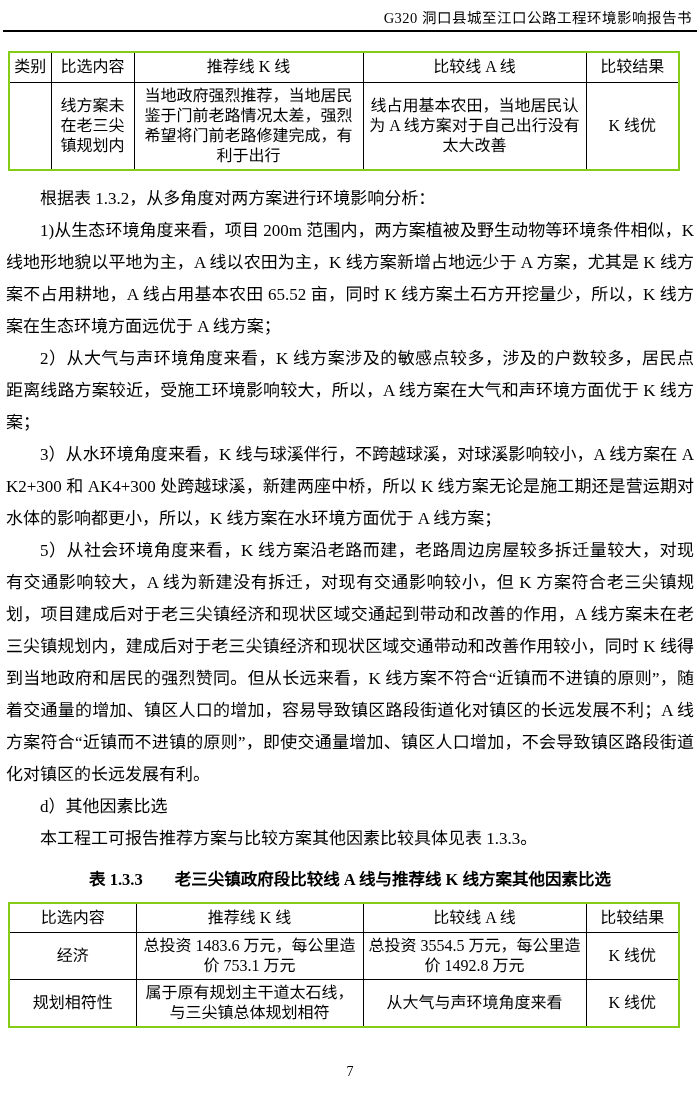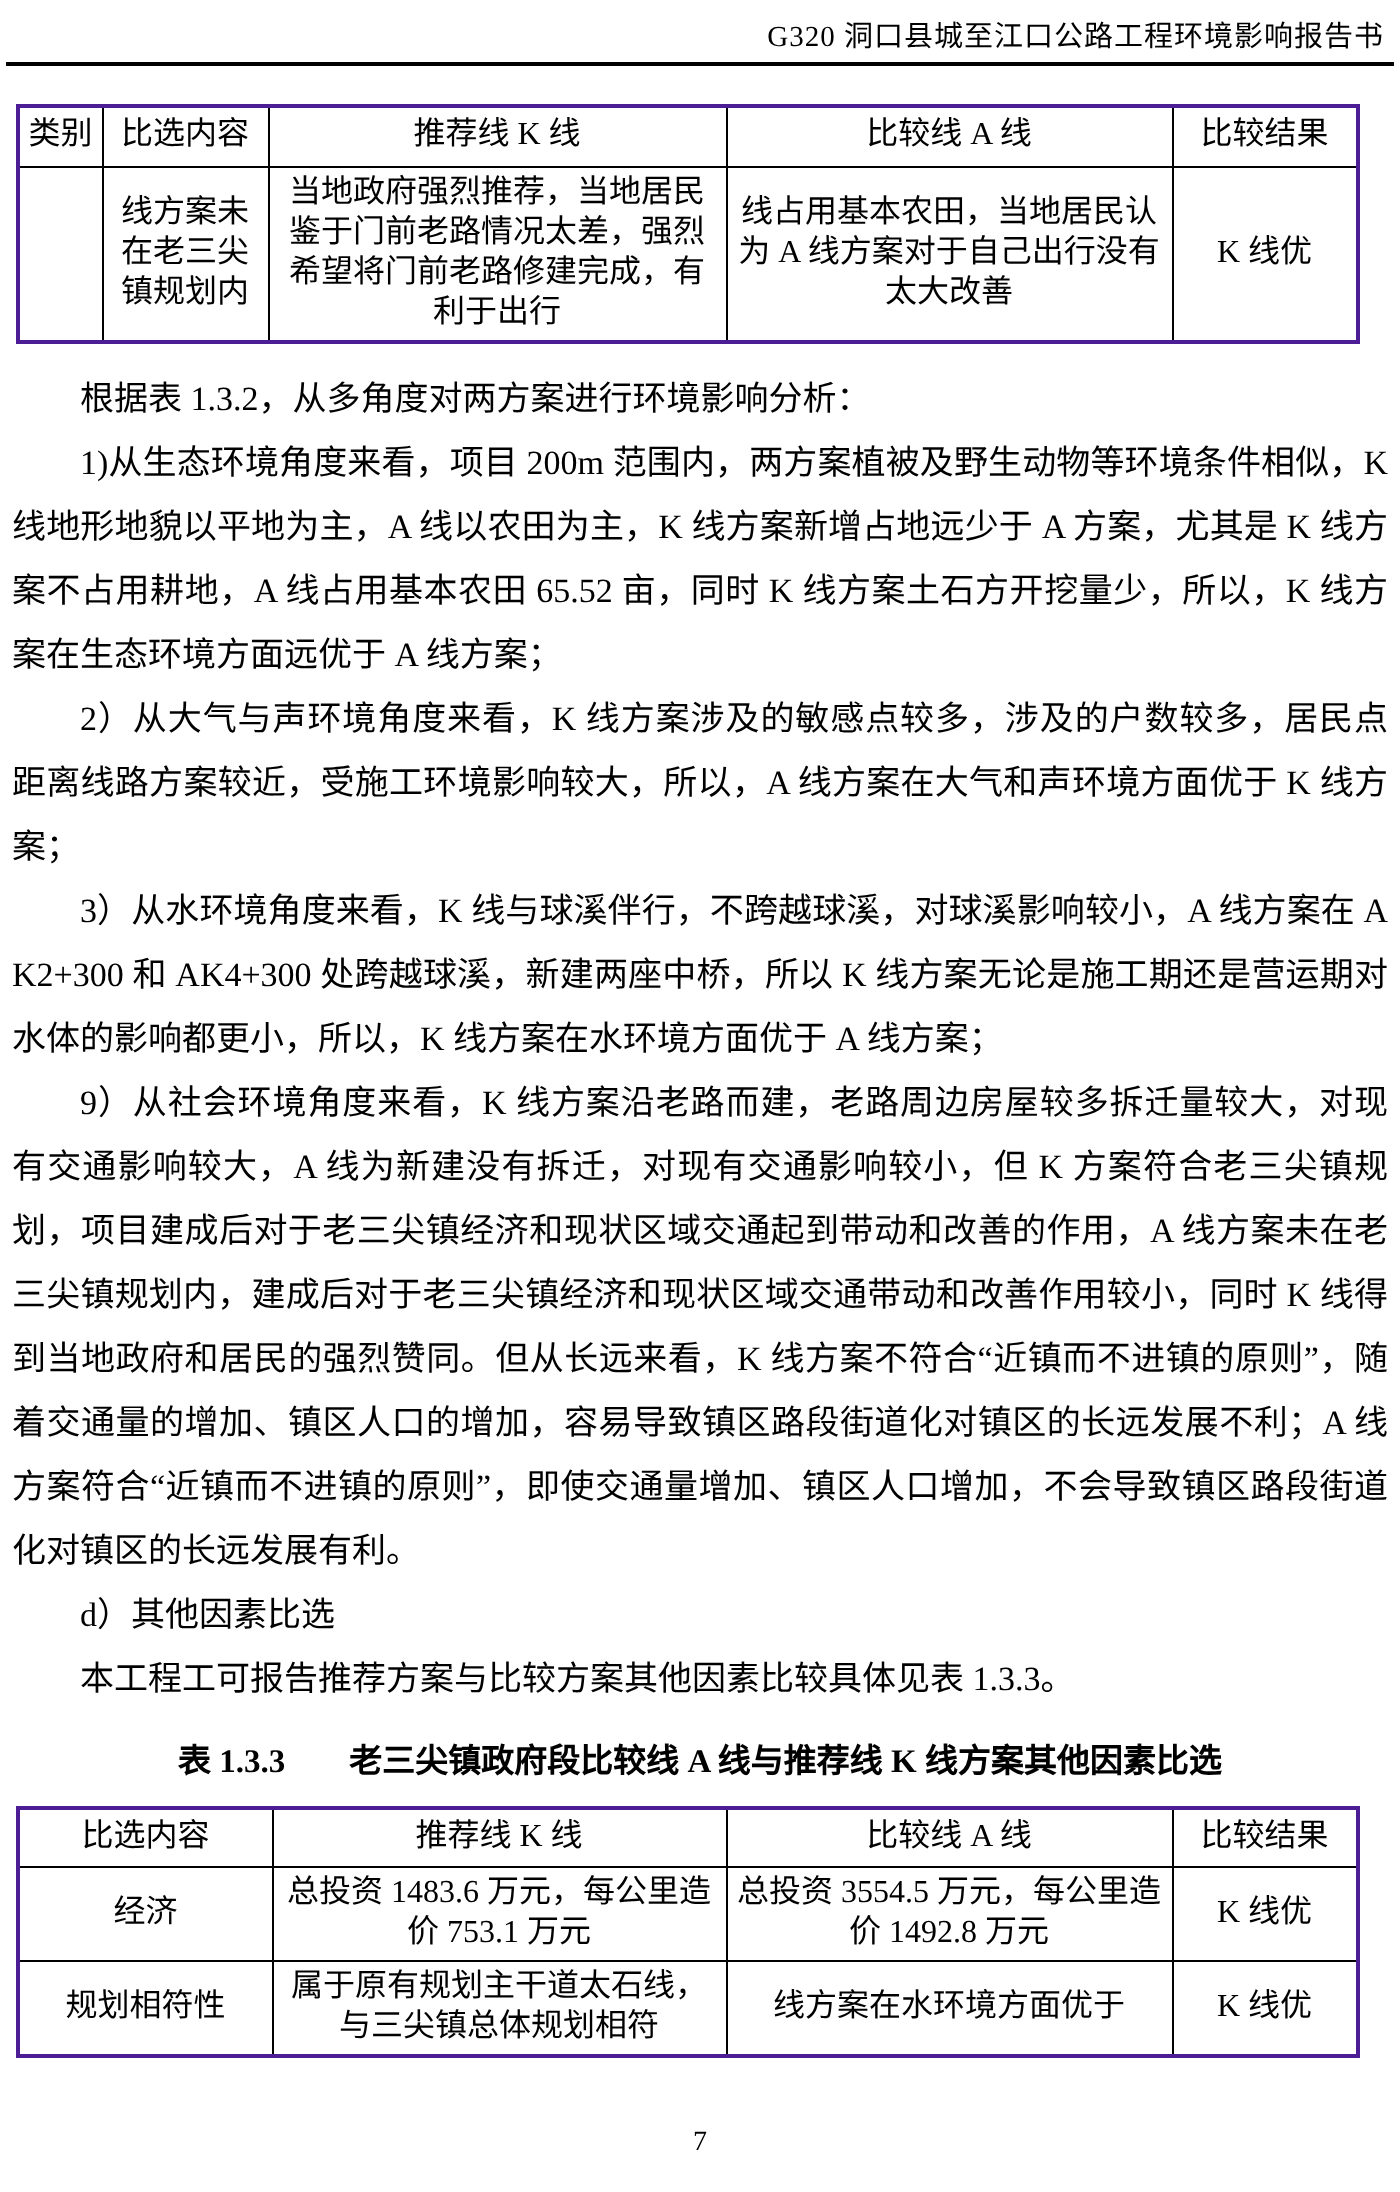--- a/index.html
+++ b/index.html
@@ -20,21 +20,21 @@
   .header-rule {
     border-top: 2.5px solid #000;
     margin: 1px 3px 0 3px;
     height: 0;
   }
   table.doc-table {
     border-collapse: collapse;
     table-layout: fixed;
     width: 670px;
     margin-left: 8px;
-    border: 2px solid #4c1d95;
+    border: 2px solid #84cc16;
     font-size: 16px;
   }
   table.doc-table th,
   table.doc-table td {
     border: 1px solid #000;
     text-align: center;
     vertical-align: middle;
     font-weight: normal;
     line-height: 20px;
     padding: 3px 4px;
@@ -98,21 +98,21 @@
     <td>K 线优</td>
   </tr>
 </tbody>
   </table>
 
 <div class="body-text">
   <p>根据表 1.3.2，从多角度对两方案进行环境影响分析：</p>
   <p>1)从生态环境角度来看，项目 200m 范围内，两方案植被及野生动物等环境条件相似，K 线地形地貌以平地为主，A 线以农田为主，K 线方案新增占地远少于 A 方案，尤其是 K 线方案不占用耕地，A 线占用基本农田 65.52 亩，同时 K 线方案土石方开挖量少，所以，K 线方案在生态环境方面远优于 A 线方案；</p>
   <p>2）从大气与声环境角度来看，K 线方案涉及的敏感点较多，涉及的户数较多，居民点距离线路方案较近，受施工环境影响较大，所以，A 线方案在大气和声环境方面优于 K 线方案；</p>
   <p>3）从水环境角度来看，K 线与球溪伴行，不跨越球溪，对球溪影响较小，A 线方案在 AK2+300 和 AK4+300 处跨越球溪，新建两座中桥，所以 K 线方案无论是施工期还是营运期对水体的影响都更小，所以，K 线方案在水环境方面优于 A 线方案；</p>
-  <p>9）从社会环境角度来看，K 线方案沿老路而建，老路周边房屋较多拆迁量较大，对现有交通影响较大，A 线为新建没有拆迁，对现有交通影响较小，但 K 方案符合老三尖镇规划，项目建成后对于老三尖镇经济和现状区域交通起到带动和改善的作用，A 线方案未在老三尖镇规划内，建成后对于老三尖镇经济和现状区域交通带动和改善作用较小，同时 K 线得到当地政府和居民的强烈赞同。但从长远来看，K 线方案不符合“近镇而不进镇的原则”，随着交通量的增加、镇区人口的增加，容易导致镇区路段街道化对镇区的长远发展不利；A 线方案符合“近镇而不进镇的原则”，即使交通量增加、镇区人口增加，不会导致镇区路段街道化对镇区的长远发展有利。</p>
+  <p>5）从社会环境角度来看，K 线方案沿老路而建，老路周边房屋较多拆迁量较大，对现有交通影响较大，A 线为新建没有拆迁，对现有交通影响较小，但 K 方案符合老三尖镇规划，项目建成后对于老三尖镇经济和现状区域交通起到带动和改善的作用，A 线方案未在老三尖镇规划内，建成后对于老三尖镇经济和现状区域交通带动和改善作用较小，同时 K 线得到当地政府和居民的强烈赞同。但从长远来看，K 线方案不符合“近镇而不进镇的原则”，随着交通量的增加、镇区人口的增加，容易导致镇区路段街道化对镇区的长远发展不利；A 线方案符合“近镇而不进镇的原则”，即使交通量增加、镇区人口增加，不会导致镇区路段街道化对镇区的长远发展有利。</p>
   <p>d）其他因素比选</p>
   <p>本工程工可报告推荐方案与比较方案其他因素比较具体见表 1.3.3。</p>
 </div>
 
 <div class="table-caption">
   <span class="cap-label">表 1.3.3</span><span>老三尖镇政府段比较线 A 线与推荐线 K 线方案其他因素比选</span>
 </div>
 
 <table class="doc-table table2">
   <colgroup>
@@ -130,19 +130,19 @@
   </tr>
   <tr style="height:44px">
     <td>经济</td>
     <td>总投资 1483.6 万元，每公里造价 753.1 万元</td>
     <td>总投资 3554.5 万元，每公里造价 1492.8 万元</td>
     <td>K 线优</td>
   </tr>
   <tr style="height:42px">
     <td>规划相符性</td>
     <td>属于原有规划主干道太石线，与三尖镇总体规划相符</td>
-    <td>线方案在水环境方面优于</td>
+    <td>从大气与声环境角度来看</td>
     <td>K 线优</td>
   </tr>
 </tbody>
   </table>
 
 <div class="page-footer">7</div>
 
 </body></html>

